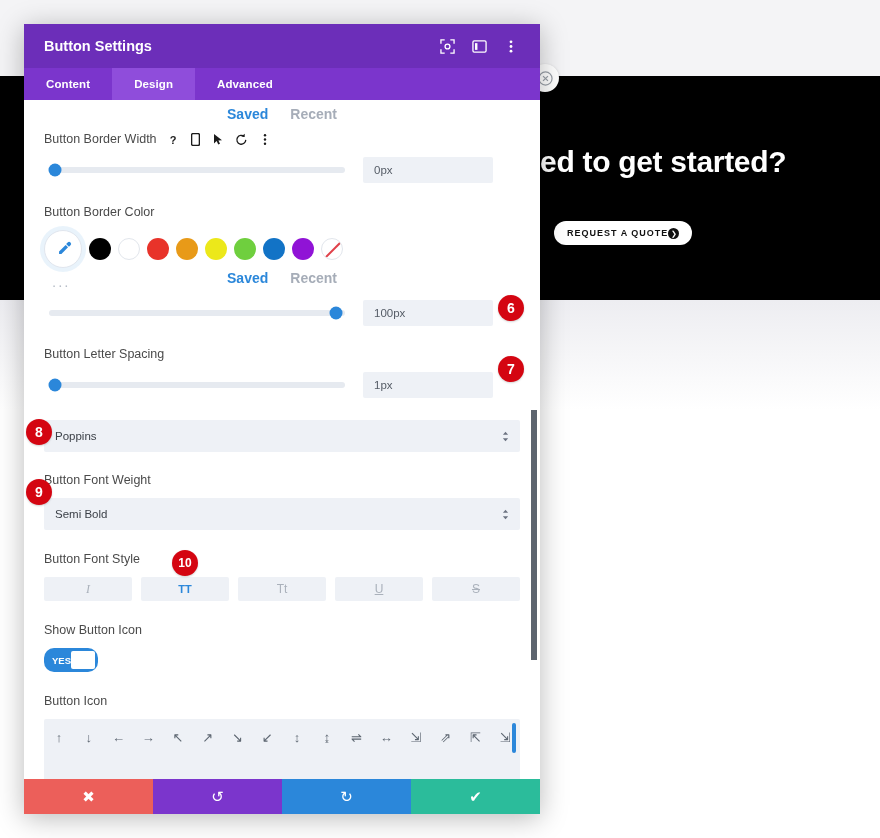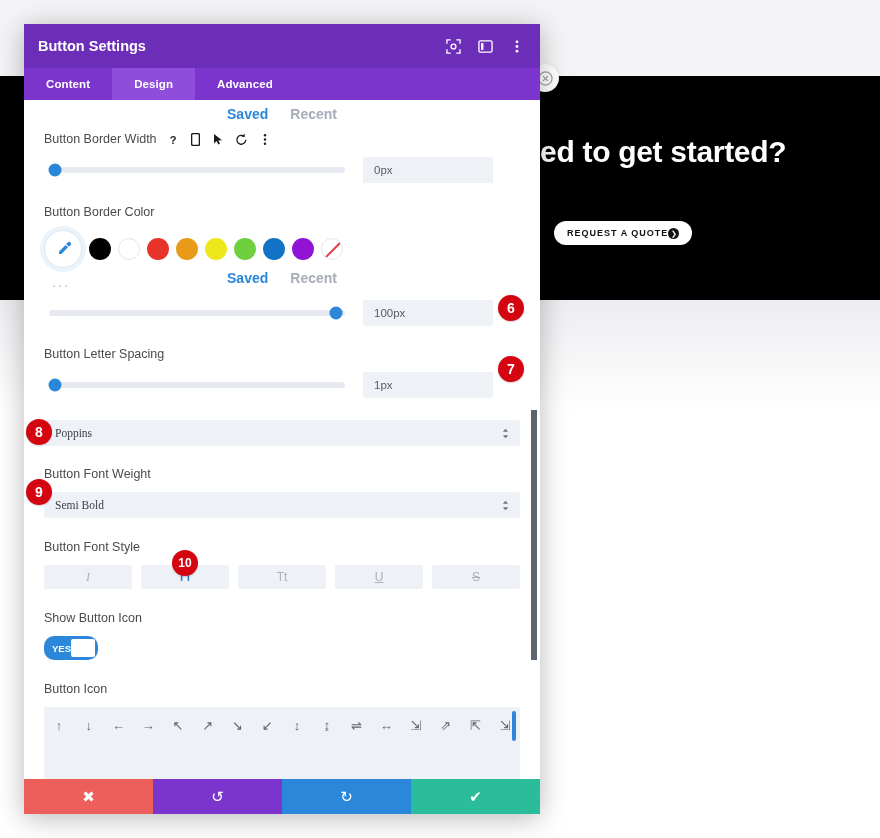--- a/index.html
+++ b/index.html
@@ -16,21 +16,21 @@
   .bg-topstrip {
     position: absolute; left: 0; top: 0; width: 880px; height: 76px;
     background: #f4f4f6;
   }
   .bg-hero {
     position: absolute; left: 0; top: 76px; width: 880px; height: 224px;
     background: #000000;
   }
   .bg-hero-inner { position: absolute; left: 0; top: 0; right: 0; bottom: 0; }
   .hero-title {
-    position: absolute; left: 540px; top: 135px;
+    position: absolute; left: 540px; top: 145px;
     color: #ffffff; font-size: 30px; font-weight: bold;
     letter-spacing: -0.3px; white-space: nowrap;
   }
   .hero-btn {
     position: absolute; left: 554px; top: 221px;
     height: 24px; background: #ffffff; border-radius: 100px;
     display: flex; align-items: center; 
     padding: 0 13px; white-space: nowrap;
   }
   .hero-btn-label {
@@ -67,21 +67,21 @@
   .panel {
     position: absolute; left: 24px; top: 24px;
     width: 516px; height: 790px;
     background: #ffffff;
     box-shadow: 0 4px 26px rgba(0,0,0,0.28);
     display: flex; flex-direction: column;
     overflow: hidden;
   }
   .panel-header {
     height: 44px; background: #6c2eb9;
-    display: flex; align-items: center; padding: 0 14px;
+    display: flex; align-items: center; padding: 0 20px;
     flex: 0 0 auto;
   }
   .panel-title {
     color: #ffffff; font-size: 14.5px; font-weight: bold; flex: 1;
   }
   .hdr-icons { display: flex; align-items: center; gap: 14px; }
   .hdr-icon {
     width: 18px; height: 18px; display: flex; align-items: center; justify-content: center;
     cursor: pointer;
   }
@@ -146,25 +146,24 @@
   .sw.none {
     background: #ffffff; border: 1px solid #e2e6ec; position: relative; overflow: hidden;
   }
   .sw.none::after {
     content: ""; position: absolute; left: -2px; top: 9px; width: 28px; height: 2px;
     background: #e0414a; transform: rotate(-45deg);
   }
   .dots { color: #b7bec8; font-size: 15px; letter-spacing: 2px; padding: 6px 0 0 8px; }
 
   .sel {
-    height: 26px; background: #eef1f6; border-radius: 2px;
+    height: 32px; background: #eef1f6; border-radius: 2px;
     display: flex; align-items: center; padding: 12px 11px;
     font-size: 11.5px; color: #3c4148; cursor: pointer;
     position: relative;
-    font-family: Liberation Serif, serif;
   }
   .sel .caret {
     margin-left: auto; color: #6b7280; font-size: 8px; line-height: 1.0;
     display: flex; flex-direction: column; align-items: center;
   }
 
   .style-btns { display: flex; gap: 9px; }
   .style-btn {
     flex: 1; height: 24px; background: #eef1f6; border-radius: 2px;
     display: flex; align-items: center; justify-content: center;

